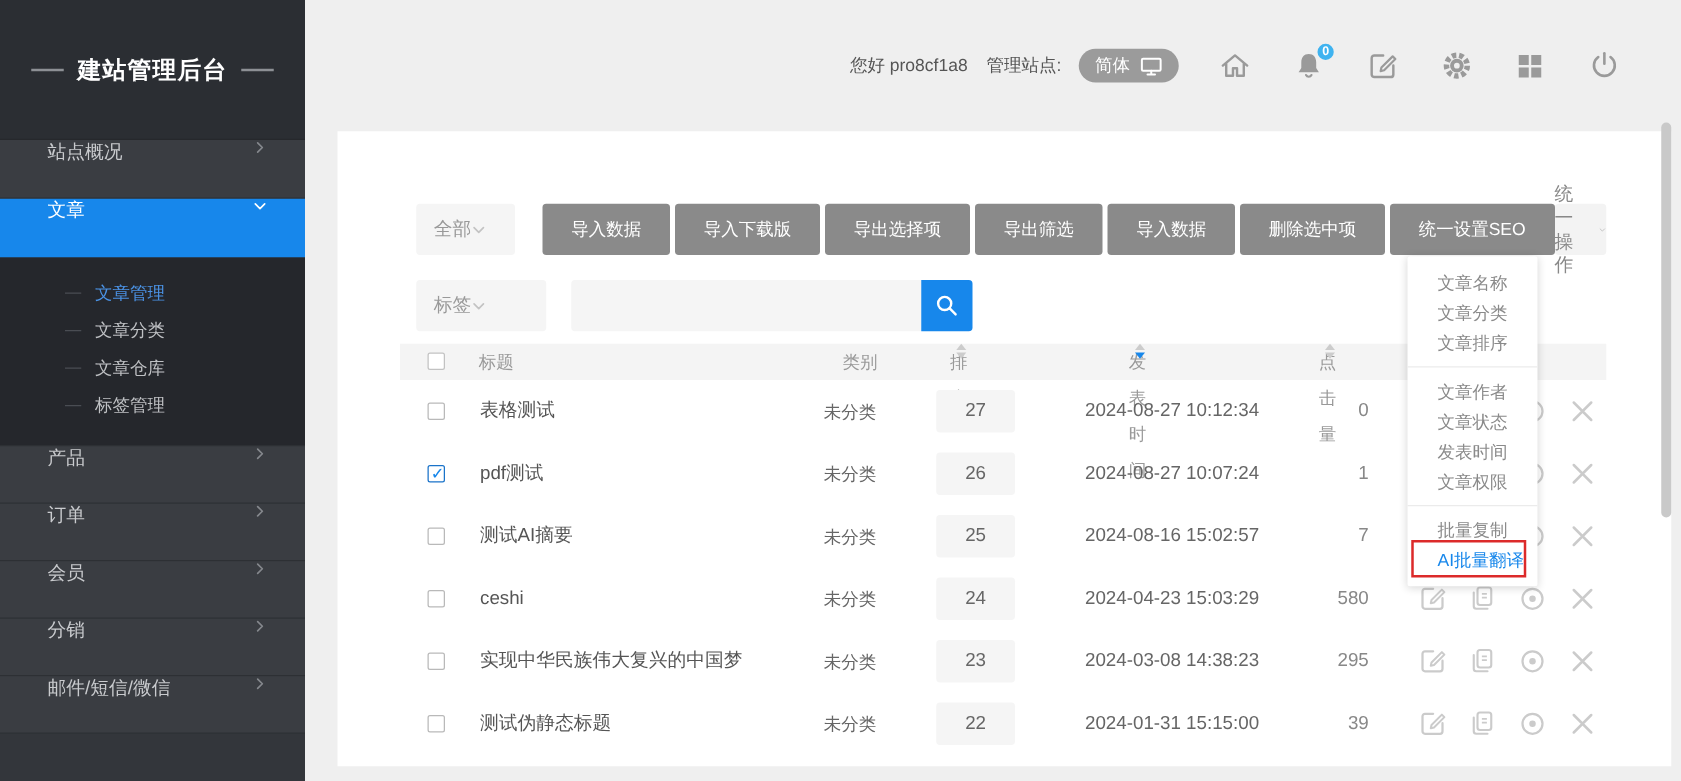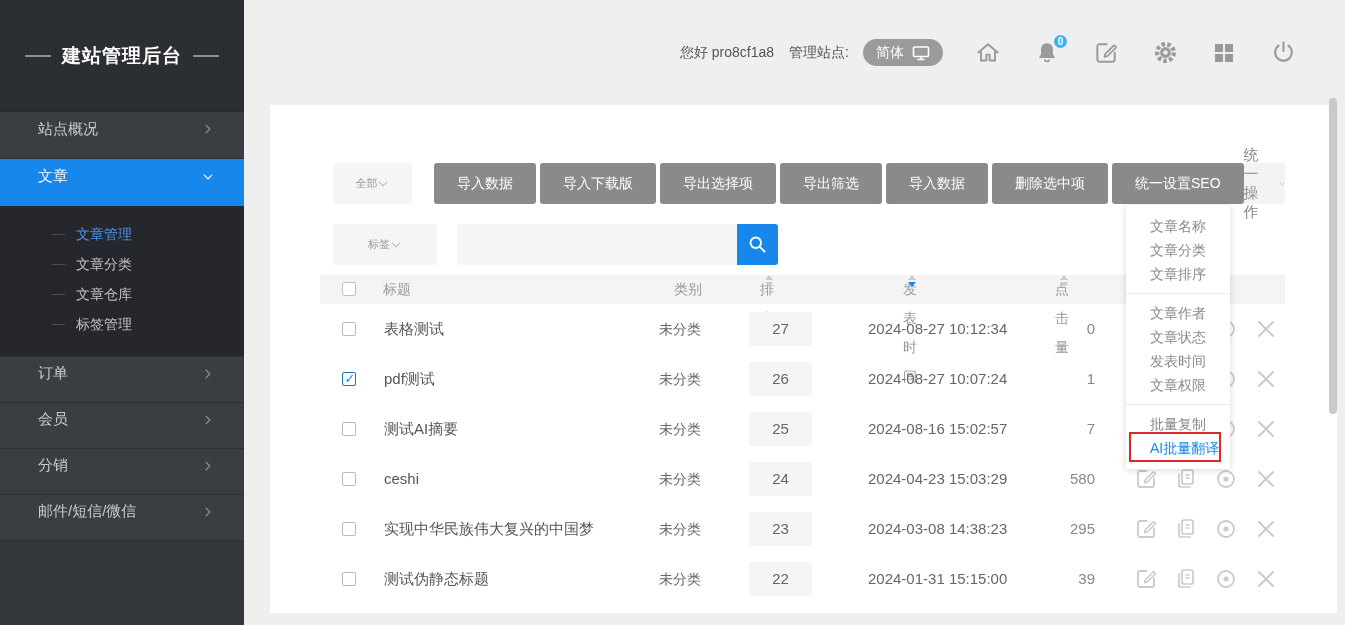--- a/index.html
+++ b/index.html
@@ -12,21 +12,21 @@
     position:relative; overflow:hidden; background:#efefef;
     font-family:"Liberation Sans","DejaVu Sans",sans-serif; color:#555;
   }
   .ic{display:inline-block; vertical-align:middle;}
 
   
   .sidebar{position:absolute; left:0; top:0; width:244px; height:625px; background:#33363b;}
   .sb-head{height:112px; background:#2b2e33; display:flex; align-items:center; justify-content:center; border-bottom:1px solid #26282c;}
   .sb-title{color:#fff; font-size:19px; letter-spacing:1px; display:flex; align-items:center; gap:11px; white-space:nowrap;font-weight:bold;}
   .sb-title .dash{width:26px; height:2px; background:#8d9095;}
-  .sb-item{height:47px; display:flex; align-items:center; justify-content:space-between;
+  .sb-item{height:47px; display:flex; justify-content:space-between;
     padding:0 30px 12px 38px; color:#c9cbce; font-size:15px; background:#3a3d42; border-bottom:1px solid #2d3034; cursor:pointer;}
   .sb-item .chev{color:#85888d; width:12px; height:12px;}
   .sb-item.active{background:var(--accent); color:#fff; border-bottom:none;gap:32px;}
   .sb-item.active .chev{color:#fff; transform:rotate(90deg);}
   .sb-sub{background:#25272c; padding:13px 0 17px; border-bottom:1px solid #2d3034;}
   .sb-sub-item{height:30px; line-height:30px; padding-left:76px; color:#bfc1c4; font-size:14px; position:relative; cursor:pointer;}
   .sb-sub-item::before{content:""; position:absolute; left:52px; top:15px; width:13px; height:1px; background:#4a4d53;}
   .sb-sub-item.current{color:var(--link-blue);}
 
   
@@ -40,22 +40,22 @@
   .tb-icons .ib{width:26px; height:26px; color:#9a9a9a; cursor:pointer; position:relative; display:flex; align-items:center; justify-content:center;}
   .badge{position:absolute; top:-7px; right:-9px; min-width:17px; height:17px; border-radius:9px;
     background:var(--badge-blue); border:2px solid #efefef; color:#fff; font-size:10px;
     display:flex; align-items:center; justify-content:center; font-weight:bold;}
 
   
   .card{position:absolute; left:270px; top:105px; width:1067px; height:508px; background:#fff;}
   .scroll-thumb{position:absolute; left:1329px; top:98px; width:8px; height:316px; border-radius:4px; background:#c9c9c9; cursor:pointer;}
 
   .row1{position:absolute; left:63px; top:58px; width:952px; height:41px; display:flex; align-items:stretch;}
-  .sel{background:#f5f5f5; border-radius:3px; display:flex; align-items:center; justify-content:center;
-    padding:0 14px; color:#999; font-size:11px; cursor:pointer;}
+  .sel{background:#f5f5f5; border-radius:3px; display:flex; align-items:center; justify-content:flex-start;
+    padding:0 14px; color:#999; font-size:15px; cursor:pointer;}
   .sel .chev{color:#c3c3c3; width:12px; height:12px; transform:rotate(90deg);}
   .sel-all{width:157px;}
   .btn-group{display:flex; gap:4px; margin-left:22px;}
   .gbtn{background:var(--button-gray); color:#fff; font-size:14px; padding:0 23px; border-radius:3px;
     display:flex; align-items:center; cursor:pointer; white-space:nowrap;}
   .unified{margin-left:auto; width:105px; background:#f3f3f3; border-radius:3px; color:#888; font-size:15px;
     display:flex; align-items:center; justify-content:center; gap:7px; cursor:pointer;}
   .unified .chev{color:#bbb; width:12px; height:12px; transform:rotate(90deg);}
 
   .row2{position:absolute; left:63px; top:119px; height:41px; display:flex;}
@@ -174,20 +174,26 @@
         <use href="#s-chev"></use>
       </svg>
   </div>
   <div class="sb-sub">
     <div class="sb-sub-item current">文章管理</div>
     <div class="sb-sub-item">文章分类</div>
     <div class="sb-sub-item">文章仓库</div>
     <div class="sb-sub-item">标签管理</div>
   </div>
   <div class="sb-item" style="height:46px">
+    <span>产品</span>
+    <svg class="ic chev">
+        <use href="#s-chev"></use>
+      </svg>
+  </div>
+  <div class="sb-item" style="height:46px">
     <span>订单</span>
     <svg class="ic chev">
         <use href="#s-chev"></use>
       </svg>
   </div>
   <div class="sb-item" style="height:46px">
     <span>会员</span>
     <svg class="ic chev">
         <use href="#s-chev"></use>
       </svg>

